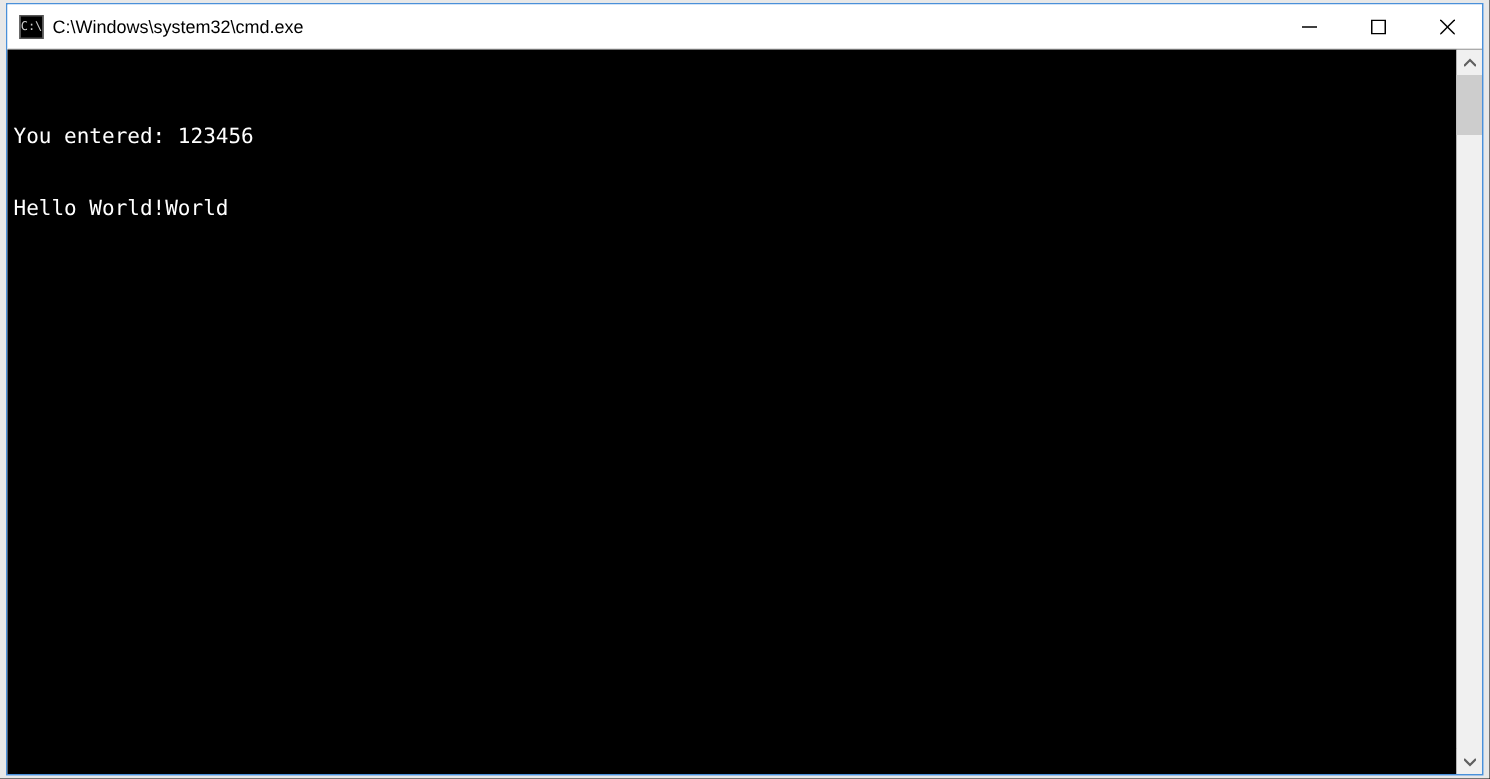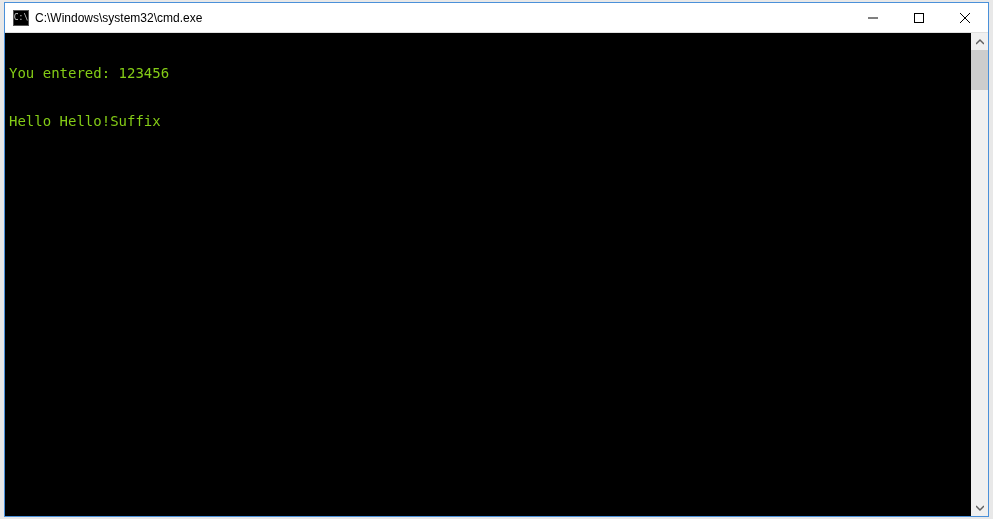--- a/index.html
+++ b/index.html
@@ -71,25 +71,25 @@
       width: 10px;
       height: 10px;
     }
     .console-area {
       flex: 1;
       background: #000000;
       position: relative;
       overflow: hidden;
     }
     .console-content {
-      padding: 0 4px;
+      padding: 18px 4px;
       font-family: "NSimSun", "SimSun", "Consolas", monospace;
       font-size: 14px;
       line-height: 16px;
-      color: #84cc16;
+      color: #ffffff;
       white-space: pre;
     }
     .console-line {
       display: block;
     }
     .scrollbar-vertical {
       position: absolute;
       right: 0;
       top: 0;
       bottom: 0;
@@ -147,21 +147,21 @@
         <svg viewBox="0 0 10 10">
             <line x1="0" y1="0" x2="10" y2="10" stroke="#000" stroke-width="1"></line>
             <line x1="10" y1="0" x2="0" y2="10" stroke="#000" stroke-width="1"></line>
           </svg>
       </button>
     </div>
   </div>
   <div class="console-area">
     <div class="console-content">
       <span class="console-line">You entered: 123456</span>
-      <span class="console-line">Hello Hello!Suffix</span>
+      <span class="console-line">Hello World!World</span>
     </div>
     <div class="scrollbar-vertical">
       <div class="scrollbar-btn">
         <svg viewBox="0 0 8 8">
             <polyline points="0,6 4,2 8,6" fill="none" stroke="#606060" stroke-width="1.5"></polyline>
           </svg>
       </div>
       <div class="scrollbar-track">
         <div class="scrollbar-thumb"></div>
       </div>

